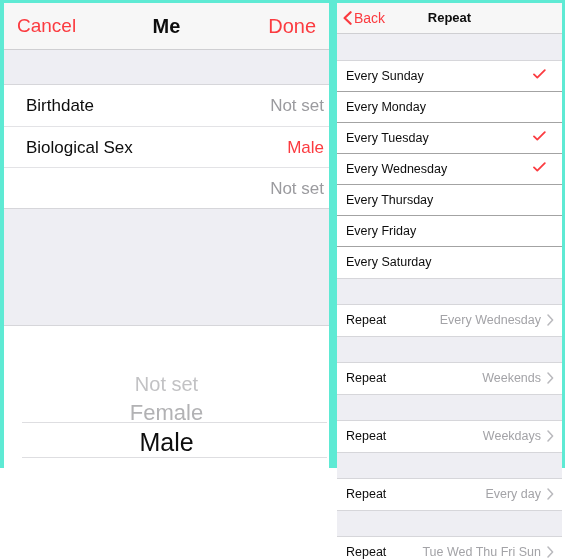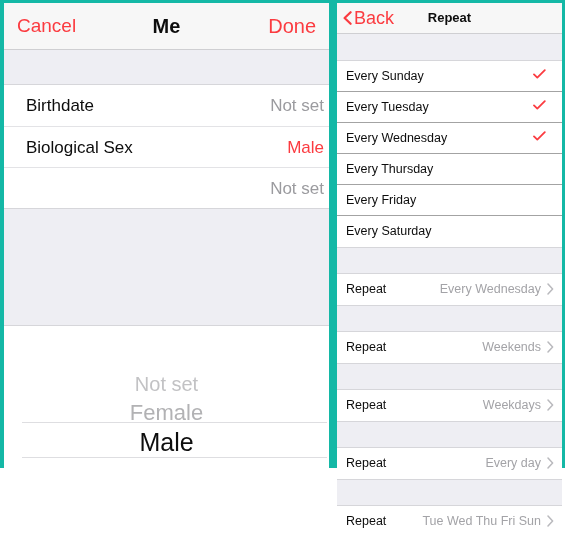--- a/index.html
+++ b/index.html
@@ -11,21 +11,21 @@
     width: 565px;
     height: 559px;
     font-family: "Liberation Sans", sans-serif;
     -webkit-font-smoothing: antialiased;
     overflow: hidden;
   }
   #root {
     position: relative;
     width: 565px;
     height: 468px;
-    background: #14b8a6;
+    background: #5eead4;
   }
 
   
   .panel-left {
     position: absolute;
     left: 4px;
     top: 3px;
     width: 325px;
     height: 556px;
     background: #ffffff;
@@ -143,21 +143,21 @@
     border-bottom: 1px solid #cfcfd2;
     box-sizing: border-box;
   }
   .nav-back {
     position: absolute;
     left: 6px;
     top: 6px;
     display: flex;
     align-items: center;
     color: #fb3b40;
-    font-size: 18px;
+    font-size: 14px;
     line-height: 18px;
   }
   .nav-back svg { display: block; margin-right: 2px; }
   .nav-title-right {
     position: absolute;
     left: 0;
     right: 0;
     top: 6px;
     text-align: center;
     font-size: 13px;
@@ -275,20 +275,23 @@
 
       <div class="row-right sep">
         <span class="rr-label">Every Sunday</span>
         <span class="rr-check">
           <svg width="13" height="11" viewBox="0 0 13 11">
             <path d="M1 5.4 L4.3 8.6 L11.8 1.2" fill="none" stroke="#fb3b40" stroke-width="1.8" stroke-linecap="round" stroke-linejoin="round"></path>
           </svg>
         </span>
       </div>
 
+      <div class="row-right sep">
+        <span class="rr-label">Every Monday</span>
+      </div>
 
       <div class="row-right sep">
         <span class="rr-label">Every Tuesday</span>
         <span class="rr-check">
           <svg width="13" height="11" viewBox="0 0 13 11">
             <path d="M1 5.4 L4.3 8.6 L11.8 1.2" fill="none" stroke="#fb3b40" stroke-width="1.8" stroke-linecap="round" stroke-linejoin="round"></path>
           </svg>
         </span>
       </div>
 

